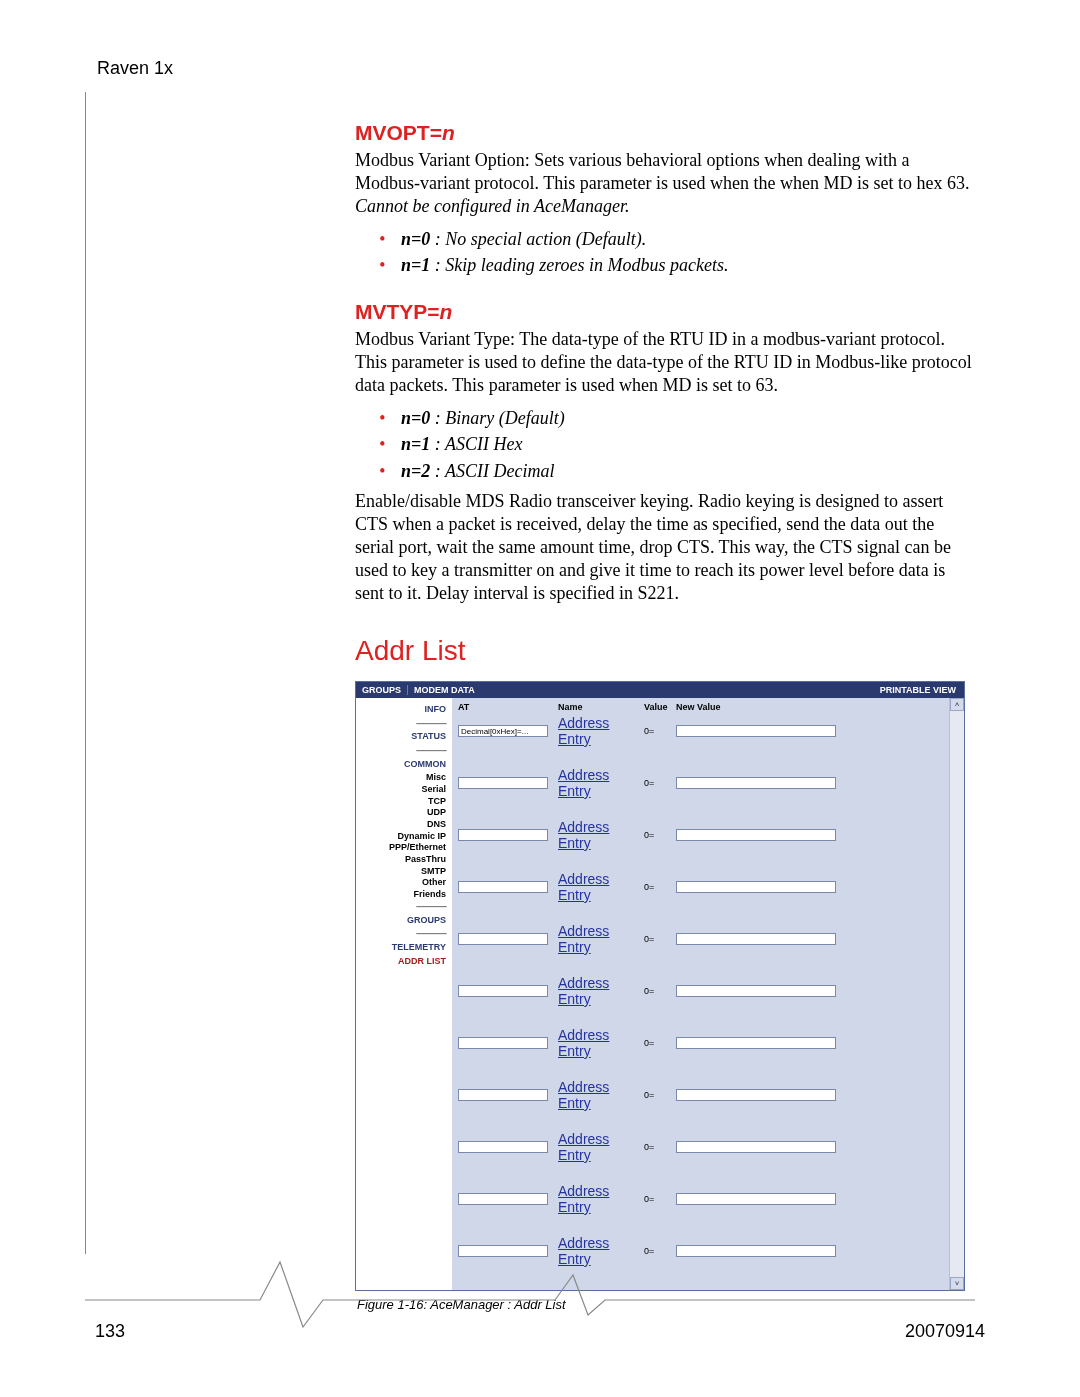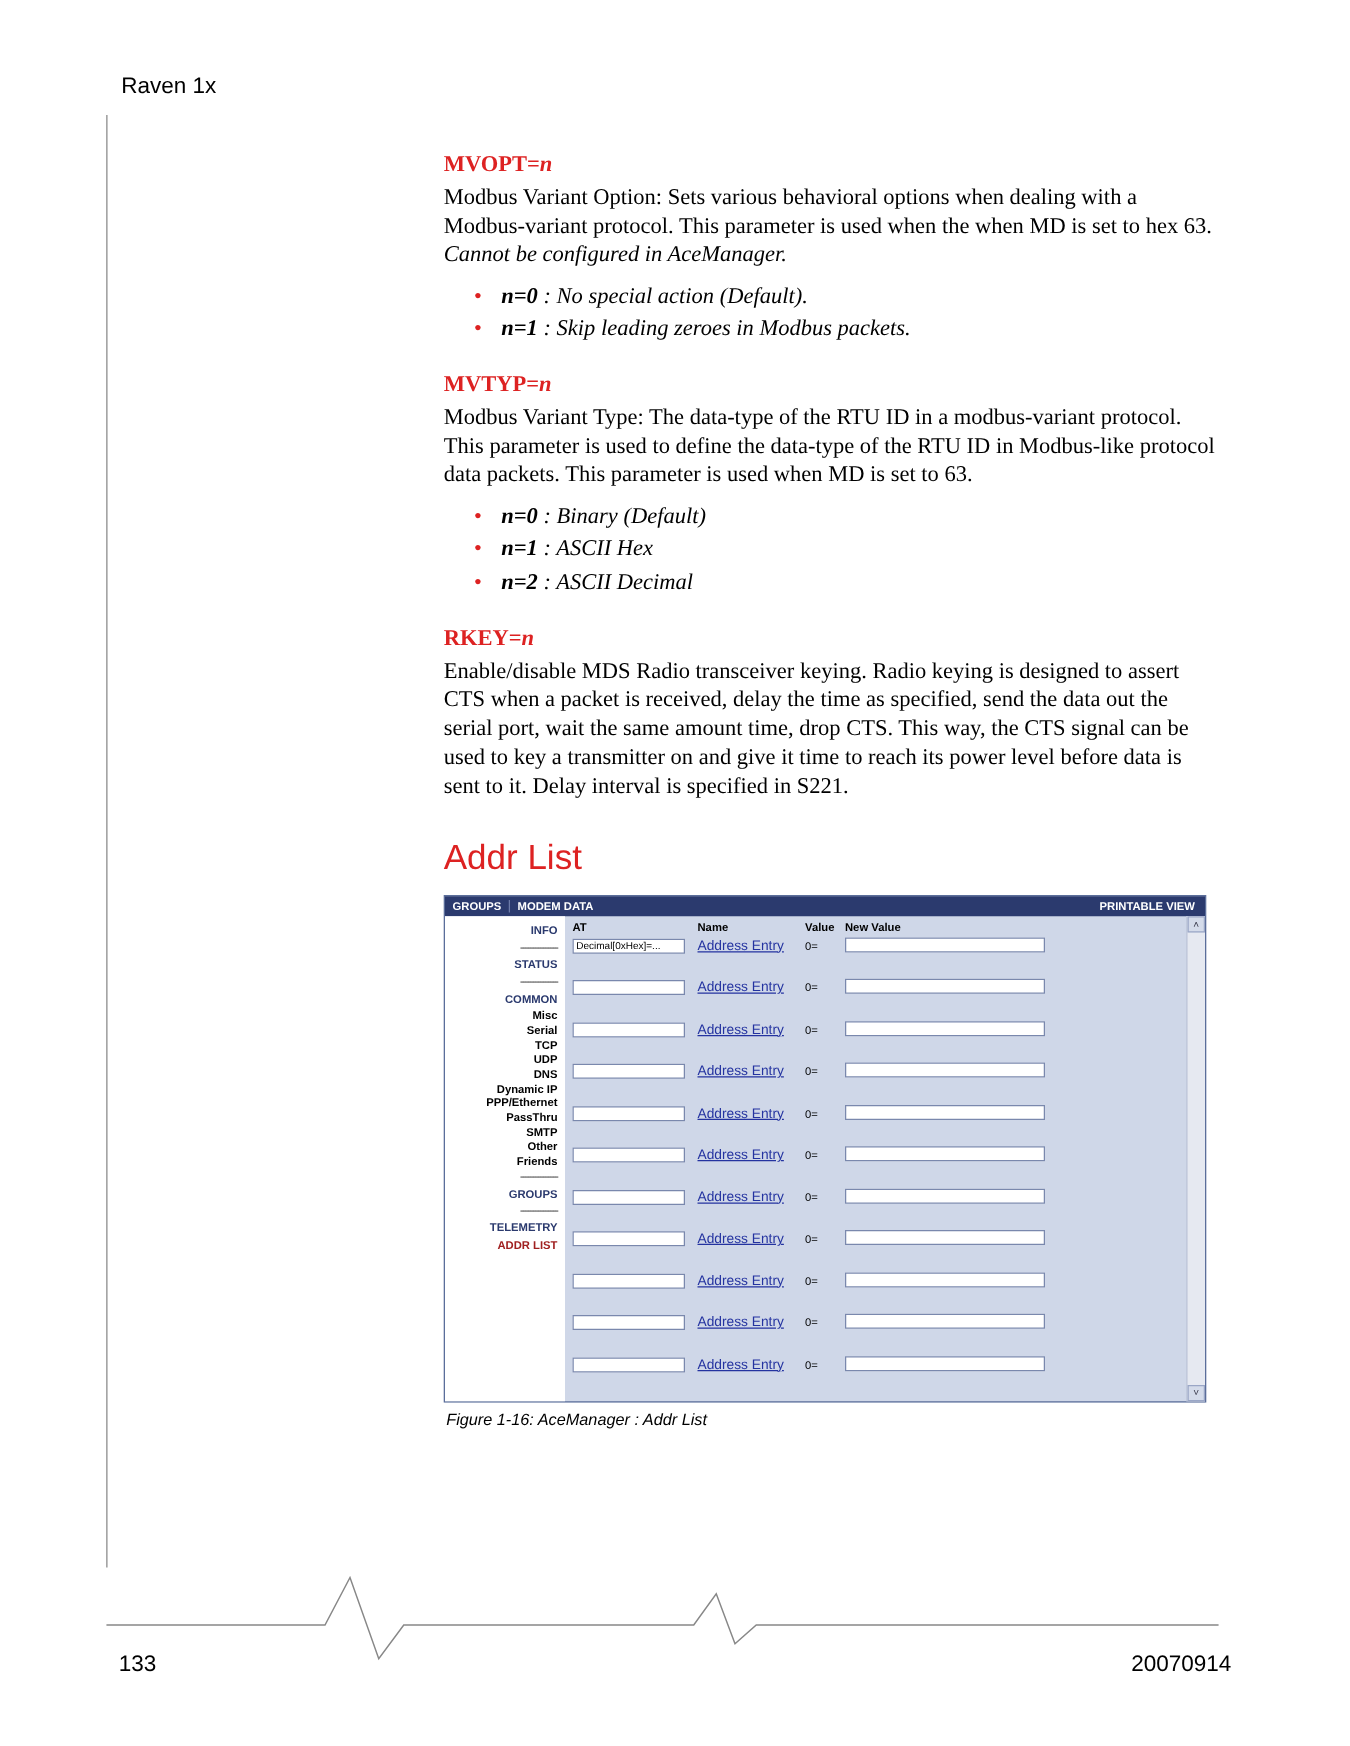--- a/index.html
+++ b/index.html
@@ -45,24 +45,24 @@
   }
   .left-margin-line {
     position: absolute;
     top: 92px;
     left: 85px;
     width: 0;
     height: 1162px;
     border-left: 1px solid #888;
   }
   .cmd-head {
-    font-family: Liberation Serif, serif;
+    font-family: Liberation Sans, sans-serif;
     font-weight: bold;
     color: #d22;
-    font-size: 18px;
+    font-size: 21px;
     margin: 22px 0 4px 0;
   }
   .cmd-head .param {
     font-style: italic;
   }
   .para {
     font-size: 18px;
     line-height: 1.28;
     margin: 2px 0 8px 0;
   }
@@ -179,21 +179,21 @@
   .ace-at-inp {
     width: 90px;
     height: 12px;
     border: 1px solid #7a88ad;
     background: #fff;
     font-size: 8px;
     padding: 0 2px;
     box-sizing: border-box;
     font-family: Verdana, Arial, sans-serif;
   }
-  .ace-name { width: 80px; font-size: 11px; }
+  .ace-name { width: 80px; font-size: 14px; }
   .ace-link { color: #2433a0; text-decoration: underline; cursor: pointer; }
   .ace-val { width: 26px; font-size: 9px; }
   .ace-new-inp {
     width: 160px;
     height: 12px;
     border: 1px solid #7a88ad;
     background: #fff;
     box-sizing: border-box;
   }
   .ace-scroll {
@@ -247,23 +247,20 @@
     <div class="cmd-head">
       <span>MVTYP=</span><span class="param">n</span>
     </div>
     <p class="para">Modbus Variant Type: The data-type of the RTU ID in a modbus-variant protocol. This parameter is used to define the data-type of the RTU ID in Modbus-like protocol data packets. This parameter is used when MD is set to 63.</p>
     <ul class="opts">
       <li><span class="b">n=0</span><span> : Binary (Default)</span></li>
       <li><span class="b">n=1</span><span> : ASCII Hex</span></li>
       <li><span class="b">n=2</span><span> : ASCII Decimal</span></li>
     </ul>
 
-    <div class="cmd-head">
-      <span>RKEY=</span><span class="param">n</span>
-    </div>
     <p class="para">Enable/disable MDS Radio transceiver keying. Radio keying is designed to assert CTS when a packet is received, delay the time as specified, send the data out the serial port, wait the same amount time, drop CTS. This way, the CTS signal can be used to key a transmitter on and give it time to reach its power level before data is sent to it. Delay interval is specified in S221.</p>
 
     <h2 class="sect">Addr List</h2>
 
     <div class="figure">
       <div class="ace">
         <div class="ace-titlebar">
           <div class="t-left">GROUPS</div>
           <div class="t-mid">MODEM DATA</div>
           <div class="t-right">PRINTABLE VIEW</div>

